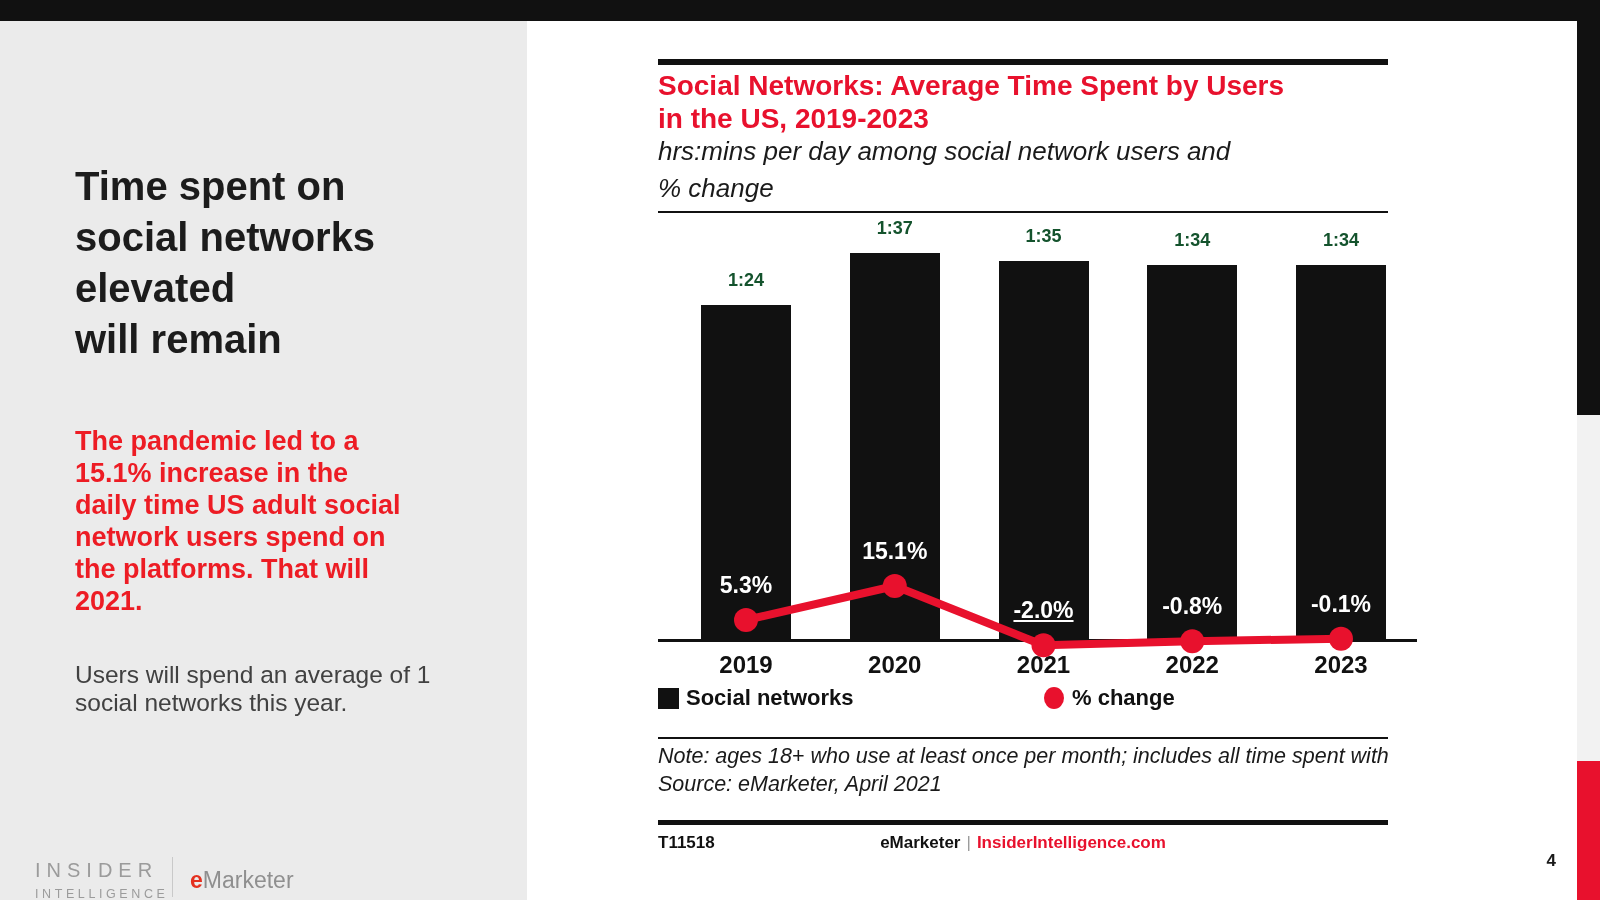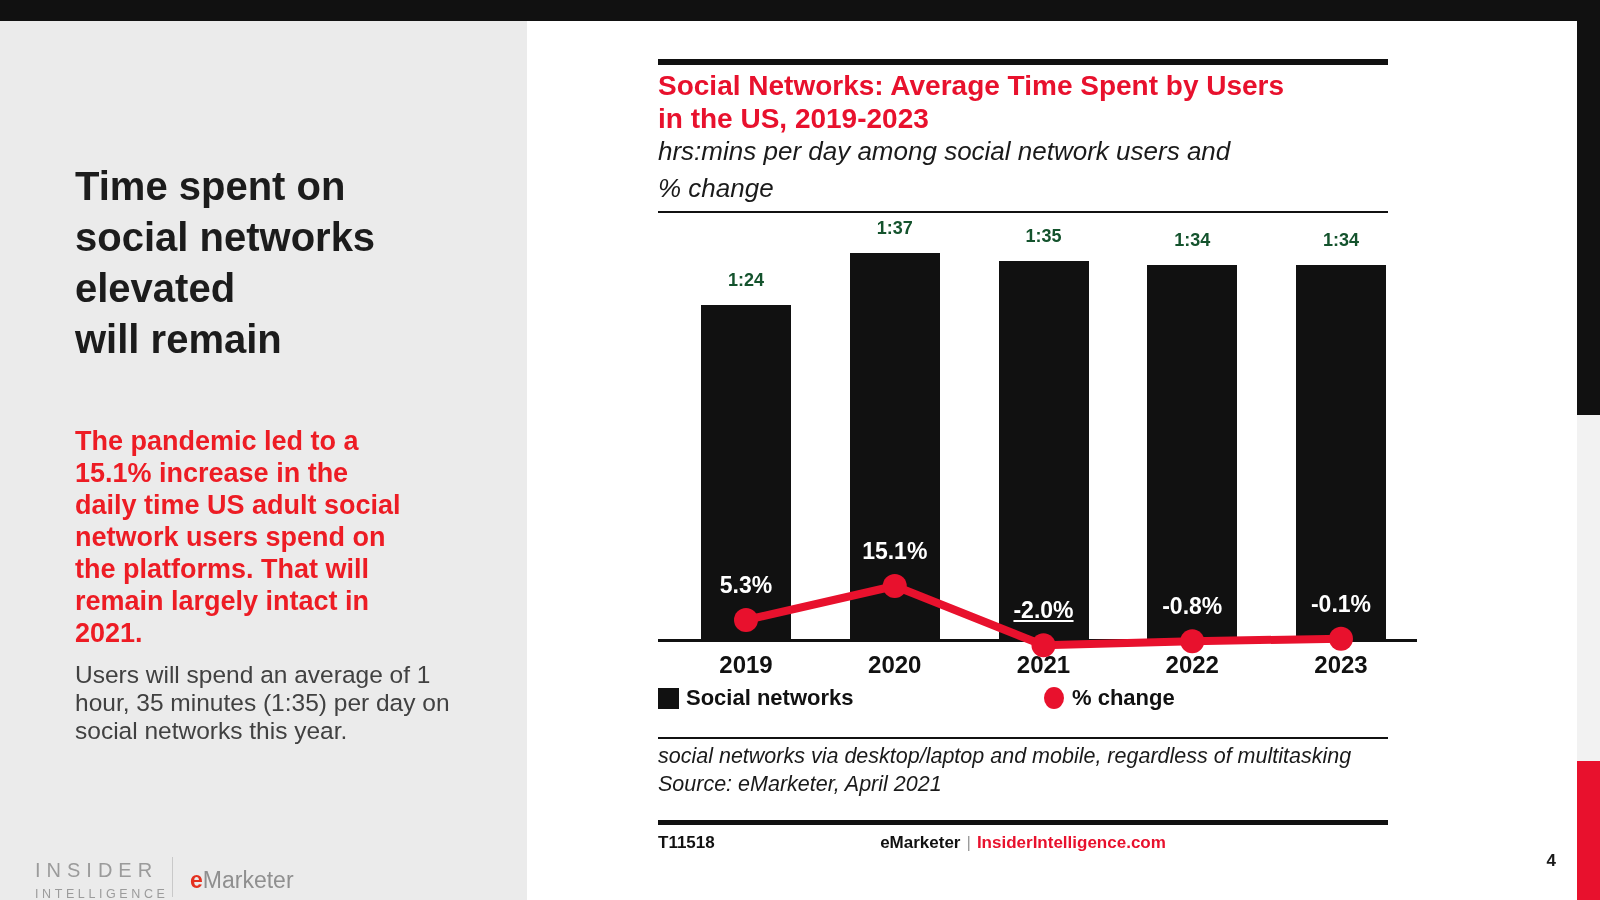--- a/index.html
+++ b/index.html
@@ -87,26 +87,24 @@
       <div>social networks</div>
       <div>elevated</div>
       <div>will remain</div>
     </div>
     <div class="abs side-highlight">
       <div>The pandemic led to a</div>
       <div>15.1% increase in the</div>
       <div>daily time US adult social</div>
       <div>network users spend on</div>
       <div>the platforms. That will</div>
-      <div>remain largely intact in</div>
       <div>2021.</div>
     </div>
     <div class="abs side-body">
       <div>Users will spend an average of 1</div>
-      <div>hour, 35 minutes (1:35) per day on</div>
       <div>social networks this year.</div>
     </div>
     <div class="abs logo-insider">
       <div class="l1">INSIDER</div>
       <div class="l2">INTELLIGENCE</div>
     </div>
     <div class="abs logo-div"></div>
     <div class="abs logo-emarketer"><span class="e">e</span><span>Marketer</span></div>
   </div>
 
@@ -159,21 +157,21 @@
       <span>Social networks</span>
     </div>
     <div class="legend-item second">
       <span class="legend-dot"></span>
       <span>% change</span>
     </div>
   </div>
 
   <div class="abs rule rule-note"></div>
   <div class="abs note">
-    <div>social networks via desktop/laptop and mobile, regardless of multitasking</div>
+    <div>Note: ages 18+ who use at least once per month; includes all time spent with</div>
     <div>Source: eMarketer, April 2021</div>
   </div>
 
   <div class="abs rule rule-footer"></div>
   <div class="abs footer-id">T11518</div>
   <div class="abs footer-right"><span class="brand">eMarketer</span><span class="sep">|</span><span class="site">InsiderIntelligence.com</span></div>
 
   <div class="abs page-num">4</div>
 </div>
 

